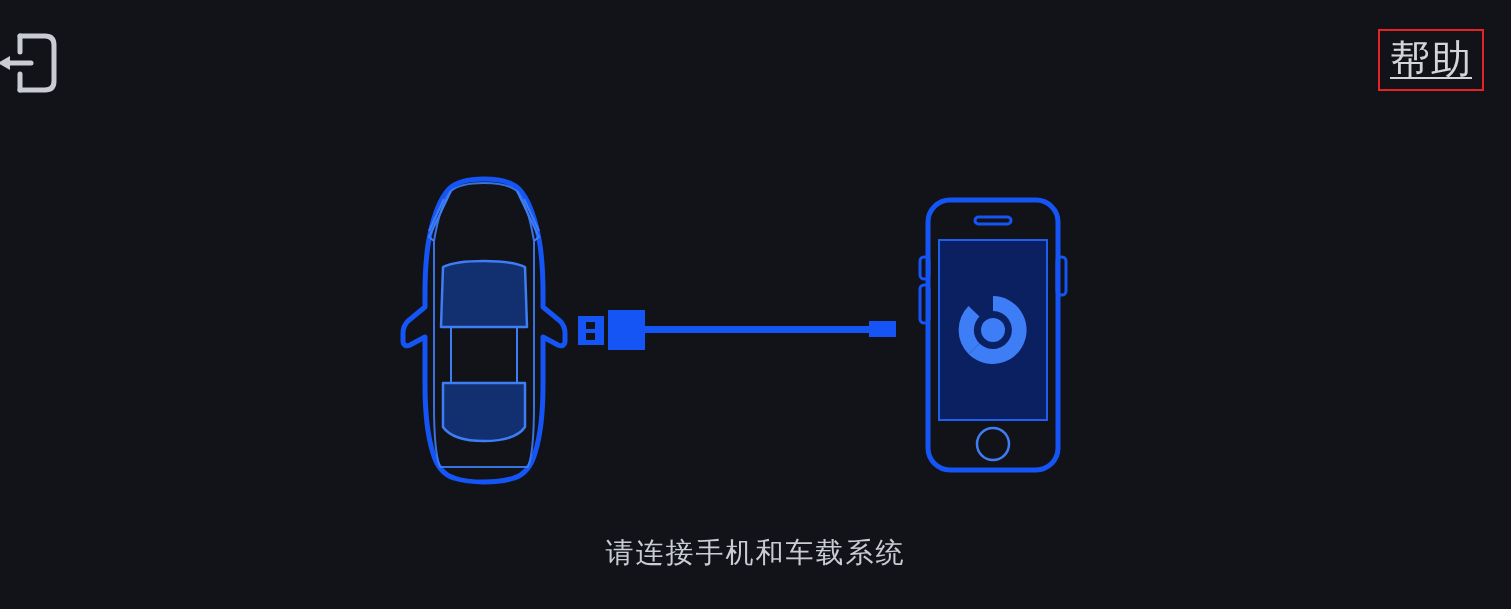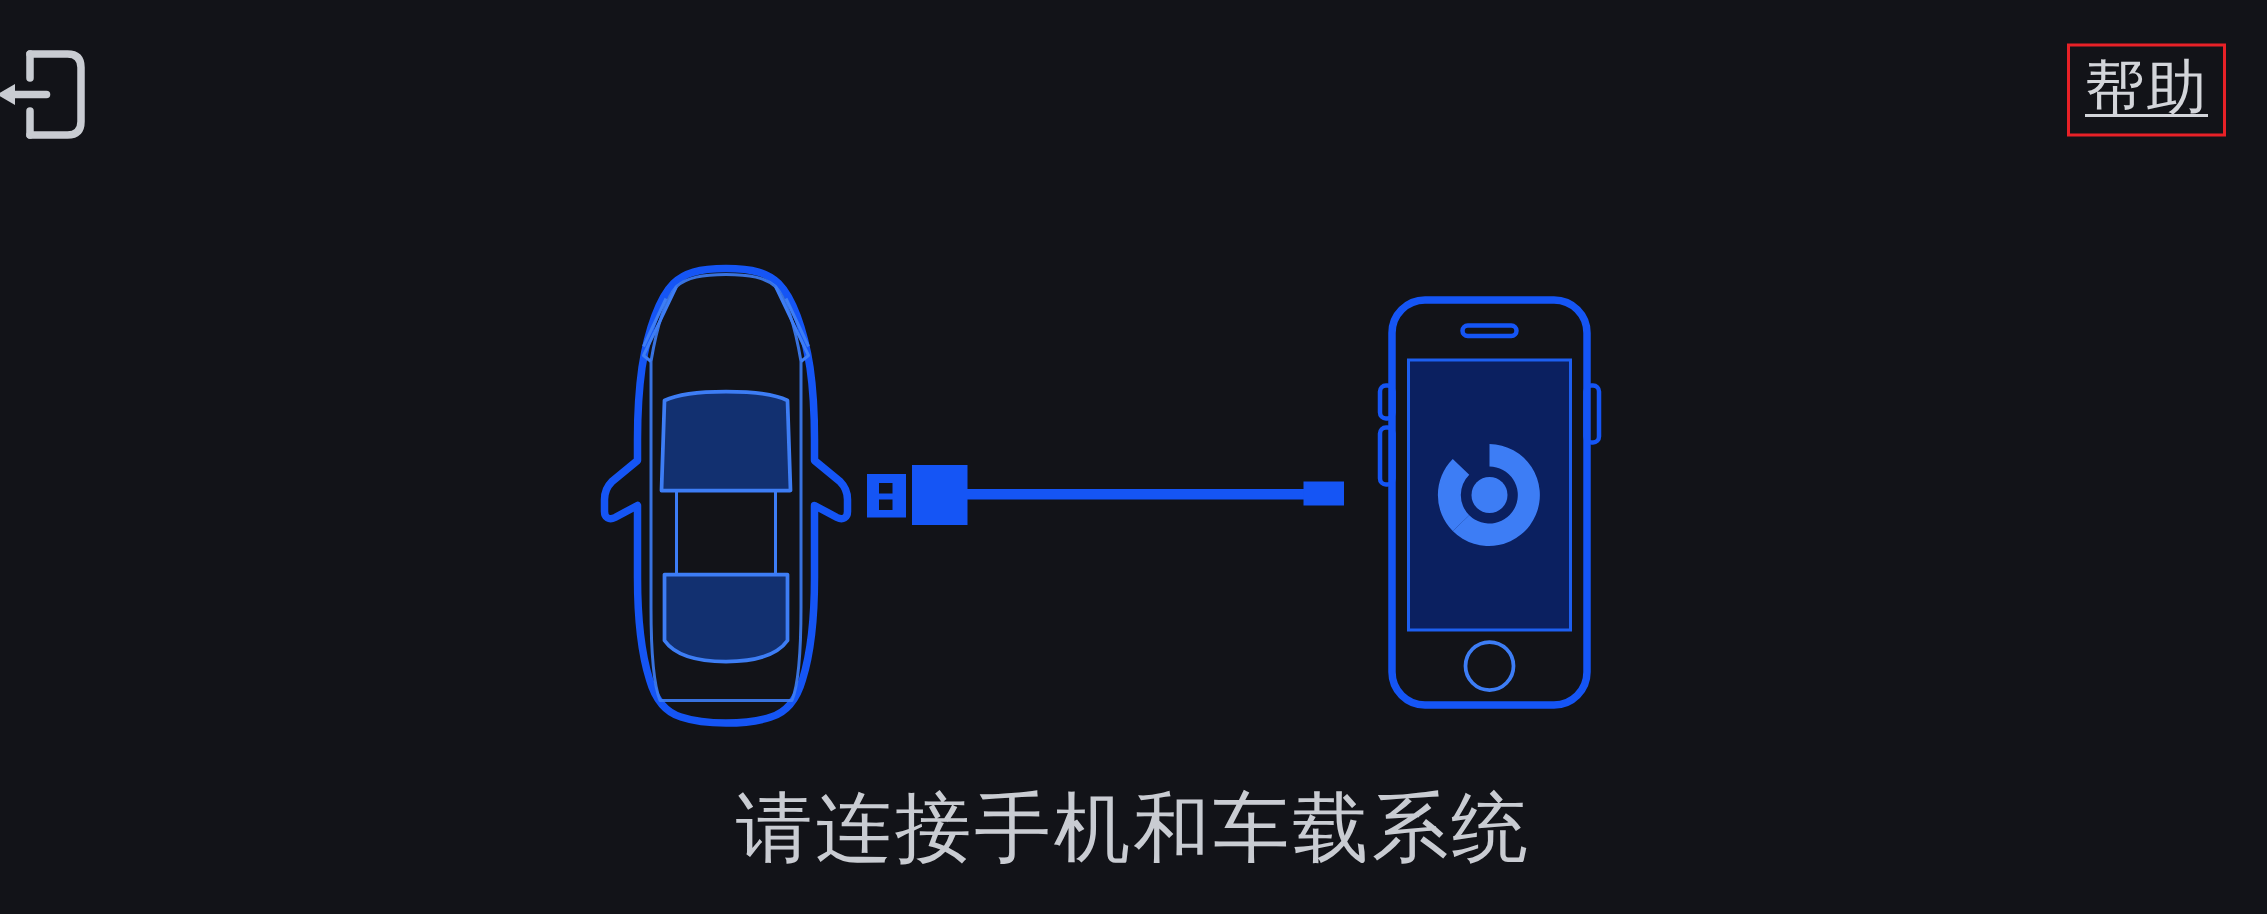--- a/index.html
+++ b/index.html
@@ -88,21 +88,21 @@
   
   #caption {
     position: absolute;
     left: 0;
     top: 524px;
     width: 1511px;
     text-align: center;
   }
   #caption-text {
     color: #c9ccd2;
-    font-size: 51px;
+    font-size: 28px;
     line-height: 58px;
     letter-spacing: 2px;
     font-family: "DejaVu Sans", sans-serif;
     white-space: nowrap;
   }
 </style>
 </head>
 <body>
 
 <div id="top-bar">

